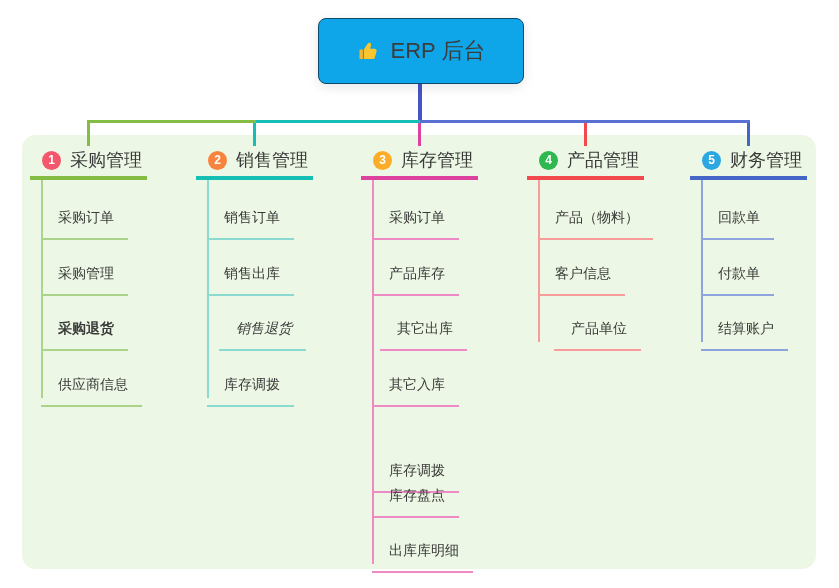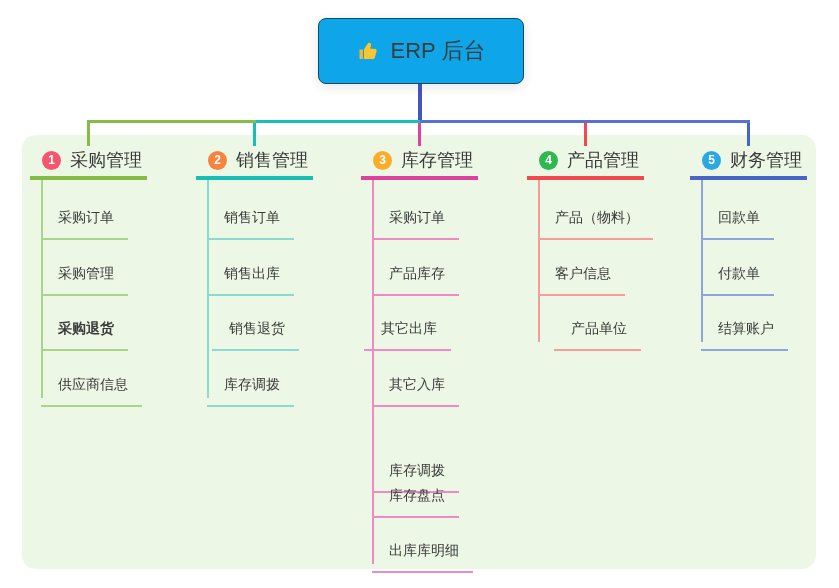--- a/index.html
+++ b/index.html
@@ -77,31 +77,31 @@
       <div class="child-row" style="left: 41px; top: 319px; font-weight: bold;"><span style="border-bottom-color: rgb(171, 211, 138);">采购退货</span></div>
       <div class="child-row" style="left: 41px; top: 374.5px;"><span style="border-bottom-color: rgb(171, 211, 138);">供应商信息</span></div>
       <div class="branch-title" style="left: 208px;">
         <span class="badge" style="background: rgb(248, 131, 60);">2</span>
         <span class="branch-label">销售管理</span>
       </div>
       <div class="branch-underline" style="left: 196px; width: 117px; background: rgb(23, 190, 180);"></div>
       <div class="child-vline" style="left: 207px; top: 180px; height: 217.5px; background: rgb(139, 218, 210);"></div>
       <div class="child-row" style="left: 207px; top: 208px; text-align: right;"><span style="border-bottom-color: rgb(139, 218, 210);">销售订单</span></div>
       <div class="child-row" style="left: 207px; top: 263.5px;"><span style="border-bottom-color: rgb(139, 218, 210);">销售出库</span></div>
-      <div class="child-row" style="left: 212px; top: 319px;"><span style="border-bottom-color: rgb(139, 218, 210);">销售退货</span></div>
+      <div class="child-row" style="left: 219px; top: 319px; font-style: italic;"><span style="border-bottom-color: rgb(139, 218, 210);">销售退货</span></div>
       <div class="child-row" style="left: 207px; top: 374.5px;"><span style="border-bottom-color: rgb(139, 218, 210);">库存调拨</span></div>
       <div class="branch-title" style="left: 373px;">
         <span class="badge" style="background: rgb(251, 173, 41);">3</span>
         <span class="branch-label">库存管理</span>
       </div>
       <div class="branch-underline" style="left: 361px; width: 117px; background: rgb(222, 66, 159);"></div>
       <div class="child-vline" style="left: 372px; top: 180px; height: 384px; background: rgb(238, 138, 196);"></div>
       <div class="child-row" style="left: 372px; top: 208px;"><span style="border-bottom-color: rgb(238, 138, 196);">采购订单</span></div>
       <div class="child-row" style="left: 372px; top: 263.5px;"><span style="border-bottom-color: rgb(238, 138, 196);">产品库存</span></div>
-      <div class="child-row" style="left: 364px; top: 319px; text-decoration: underline;"><span style="border-bottom-color: rgb(238, 138, 196);">其它出库</span></div>
+      <div class="child-row" style="left: 380px; top: 319px; text-decoration: underline;"><span style="border-bottom-color: rgb(238, 138, 196);">其它出库</span></div>
       <div class="child-row" style="left: 372px; top: 374.5px;"><span style="border-bottom-color: rgb(238, 138, 196);">其它入库</span></div>
       <div class="child-row" style="left: 372px; top: 430px;"><span style="border-bottom-color: rgb(238, 138, 196); margin-top: 32px;">库存调拨</span></div>
       <div class="child-row" style="left: 372px; top: 485.5px;"><span style="border-bottom-color: rgb(238, 138, 196);">库存盘点</span></div>
       <div class="child-row" style="left: 372px; top: 541px;"><span style="border-bottom-color: rgb(238, 138, 196);">出库库明细</span></div>
       <div class="branch-title" style="left: 539px;">
         <span class="badge" style="background: rgb(47, 183, 80);">4</span>
         <span class="branch-label">产品管理</span>
       </div>
       <div class="branch-underline" style="left: 527px; width: 117px; background: rgb(242, 73, 79);"></div>
       <div class="child-vline" style="left: 538px; top: 180px; height: 162px; background: rgb(248, 156, 155);"></div>

